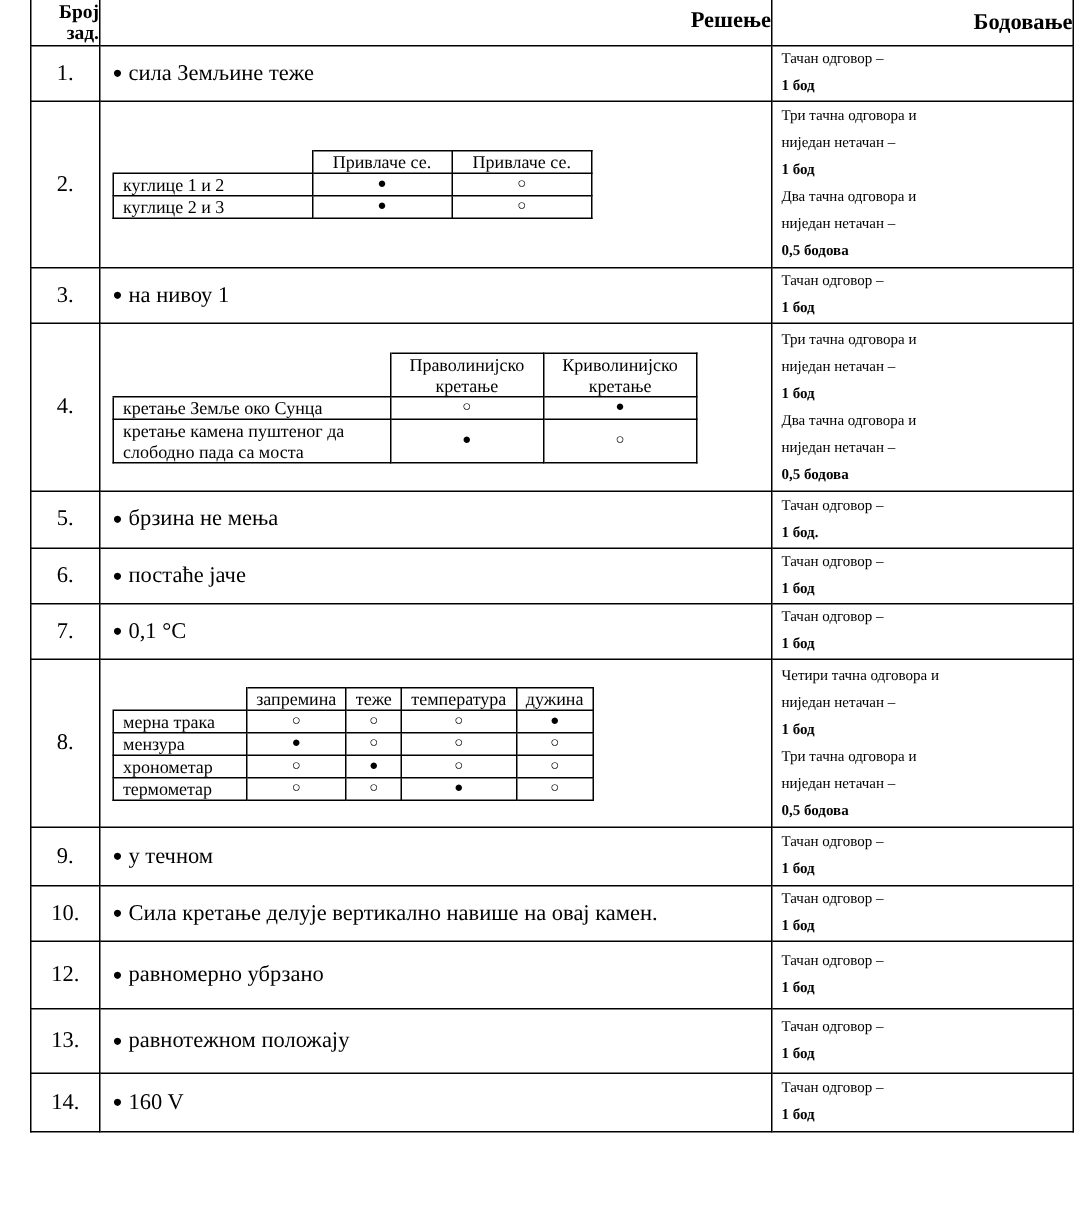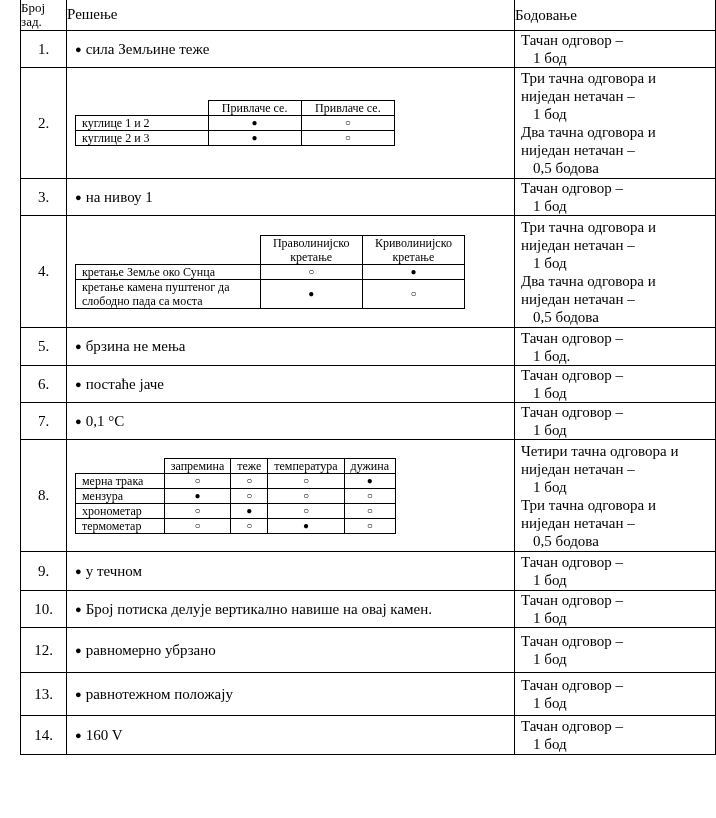--- a/index.html
+++ b/index.html
@@ -1,25 +1,25 @@
 <!DOCTYPE html>
 <html><head>
 <meta charset="utf-8">
 <style>
   html, body { margin:0; padding:0; background:#ffffff; }
   body { width:716px; height:818px; position:relative; overflow:hidden;
          font-family:"Liberation Serif", "DejaVu Serif", serif; color:#000; }
   .main { position:absolute; left:20px; top:-2px; border-collapse:collapse; width:696px; table-layout:fixed; }
   .main > tbody > tr > td, .main > thead > tr > th { border:1.5px solid #000; padding:0; vertical-align:middle; }
-  .main th { font-weight:normal; font-size:15px; text-align:left; }
+  .main th { font-weight:bold; font-size:15px; text-align:right; }
   .main th.c1 { font-size:13px; line-height:14px; }
   .c1 { width:45px; text-align:center; font-size:15px; }
   .c2 { width:447px; font-size:15px; padding-left:8px !important; }
-  .c3 { width:200px; font-size:15px; padding-left:6px !important; line-height:18px; }
-  .c3 b { font-weight:normal;margin-left:12px; }
+  .c3 { width:200px; font-size:10px; padding-left:6px !important; line-height:18px; }
+  .c3 b { font-weight:bold; }
   .bullet::before { content:"\25CF"; font-size:11px; margin-right:4px; position:relative; top:-1px; }
   .inner { border-collapse:collapse; font-size:12px;padding-left:45px; }
   .inner td { border:1px solid #000; padding:0 6px; line-height:14px; }
   .inner td.mk { text-align:center; font-size:10px; }
   .inner td.blank { border-top:none; border-left:none; }
   .inner td.hd { text-align:center; }
 </style>
 </head>
 <body>
 
@@ -183,21 +183,21 @@
     </tr>
 
     <tr style="height:39px">
       <td class="c1">9.</td>
       <td class="c2"><span class="bullet"></span><span>у течном</span></td>
       <td class="c3"><div>Тачан одговор –</div><b>1 бод</b></td>
     </tr>
 
     <tr style="height:37px">
       <td class="c1">10.</td>
-      <td class="c2"><span class="bullet"></span><span>Број потиска делује вертикално навише на овај камен.</span></td>
+      <td class="c2"><span class="bullet"></span><span>Сила кретање делује вертикално навише на овај камен.</span></td>
       <td class="c3"><div>Тачан одговор –</div><b>1 бод</b></td>
     </tr>
 
 
     <tr style="height:45px">
       <td class="c1">12.</td>
       <td class="c2"><span class="bullet"></span><span>равномерно убрзано</span></td>
       <td class="c3"><div>Тачан одговор –</div><b>1 бод</b></td>
     </tr>
 

